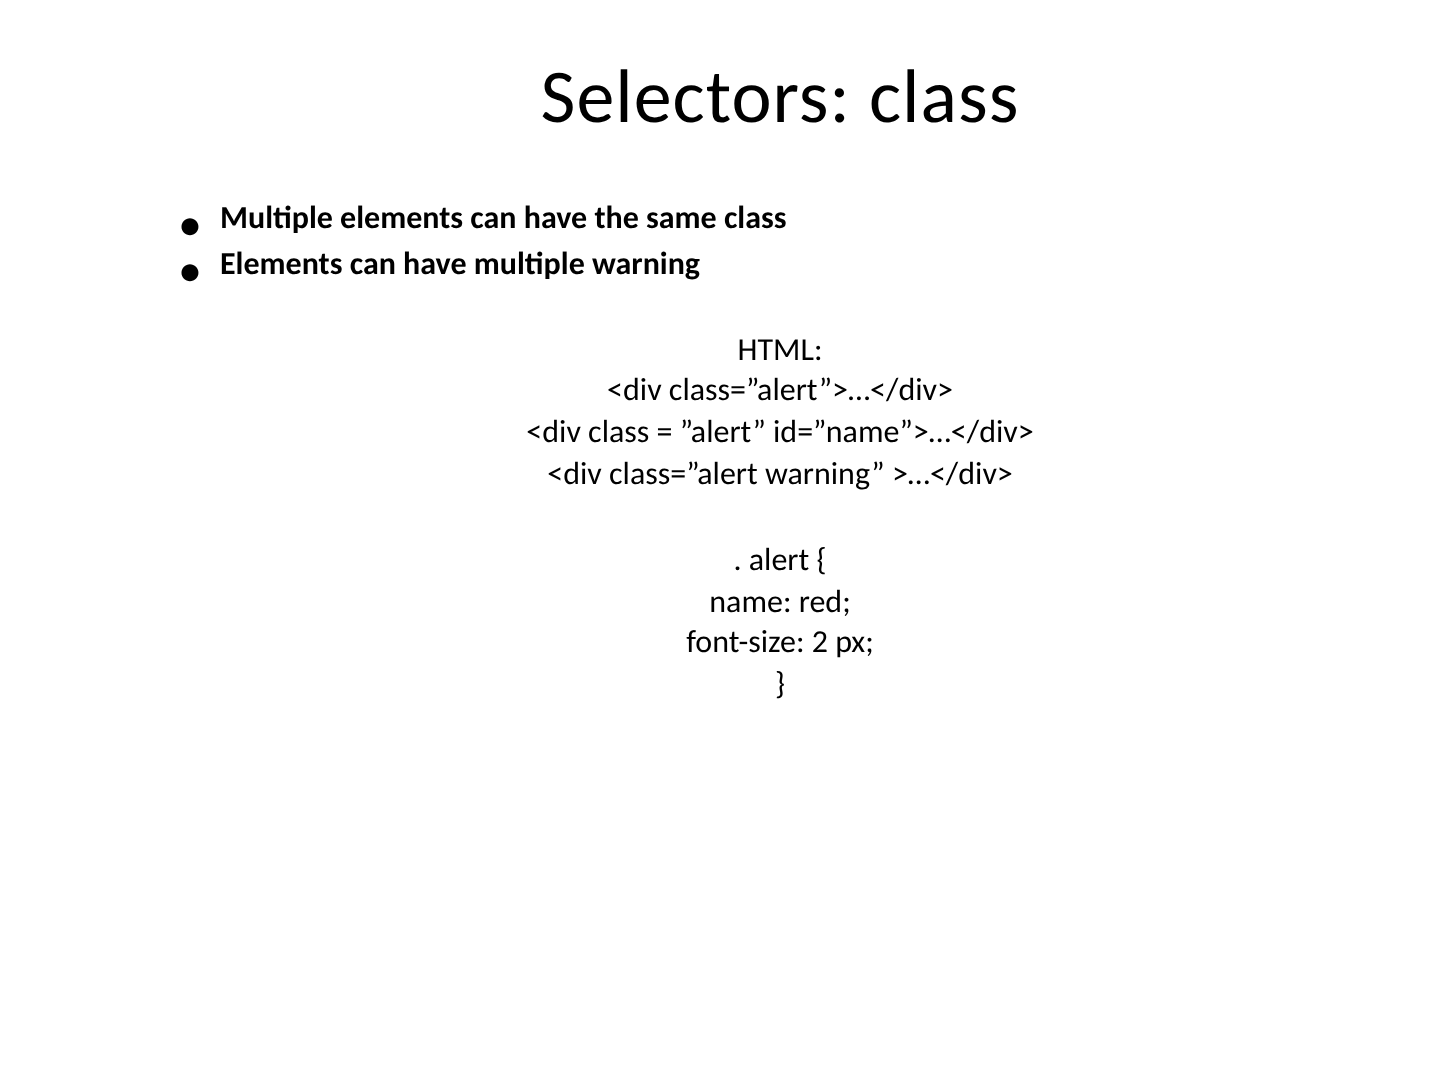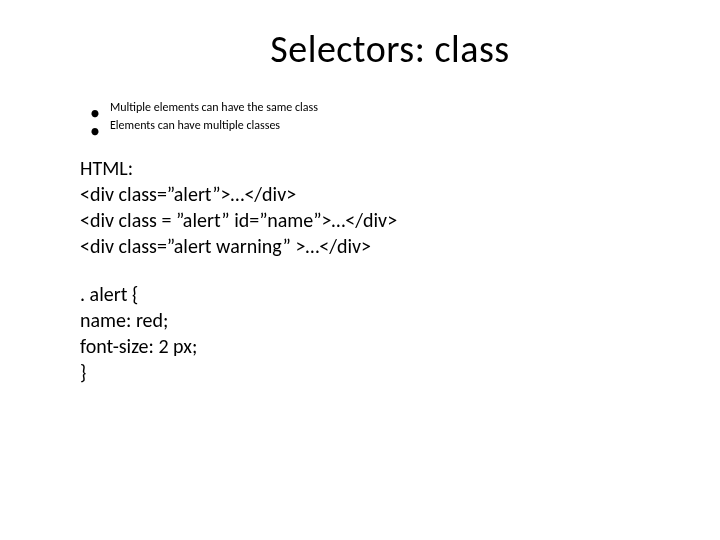--- a/index.html
+++ b/index.html
@@ -24,54 +24,56 @@
     font-size: 38px;
     font-weight: 400;
     margin-top: 6px;
     margin-bottom: 28px;
     letter-spacing: 0.5px;
   }
   ul.bullets {
     list-style: none;
     padding: 0;
     margin: 0 0 22px 0;
-    font-size: 12px;
+    font-size: 16px;
     line-height: 1.3;
+    font-weight: bold;
   }
   ul.bullets li {
     position: relative;
     padding-left: 30px;
     margin-bottom: 2px;
   }
   ul.bullets li::before {
     content: "•";
     position: absolute;
     left: 10px;
     top: 0;
     font-size: 20px;
   }
   .block {
-    font-size: 20px;
+    font-size: 16px;
     line-height: 1.3;
     margin-bottom: 22px;
+    text-align: center;
   }
   .block .line {
     white-space: pre;
   }
 </style>
 </head>
 <body>
 
 <div class="slide">
 
   <div class="title">Selectors: class</div>
 
   <ul class="bullets">
     <li>Multiple elements can have the same class</li>
-    <li>Elements can have multiple classes</li>
+    <li>Elements can have multiple warning</li>
   </ul>
 
   <div class="block">
     <div class="line">HTML:</div>
     <div class="line">&lt;div class=”alert”&gt;…&lt;/div&gt;</div>
     <div class="line">&lt;div class = ”alert” id=”name”&gt;…&lt;/div&gt;</div>
     <div class="line">&lt;div class=”alert warning” &gt;…&lt;/div&gt;</div>
   </div>
 
   <div class="block">

